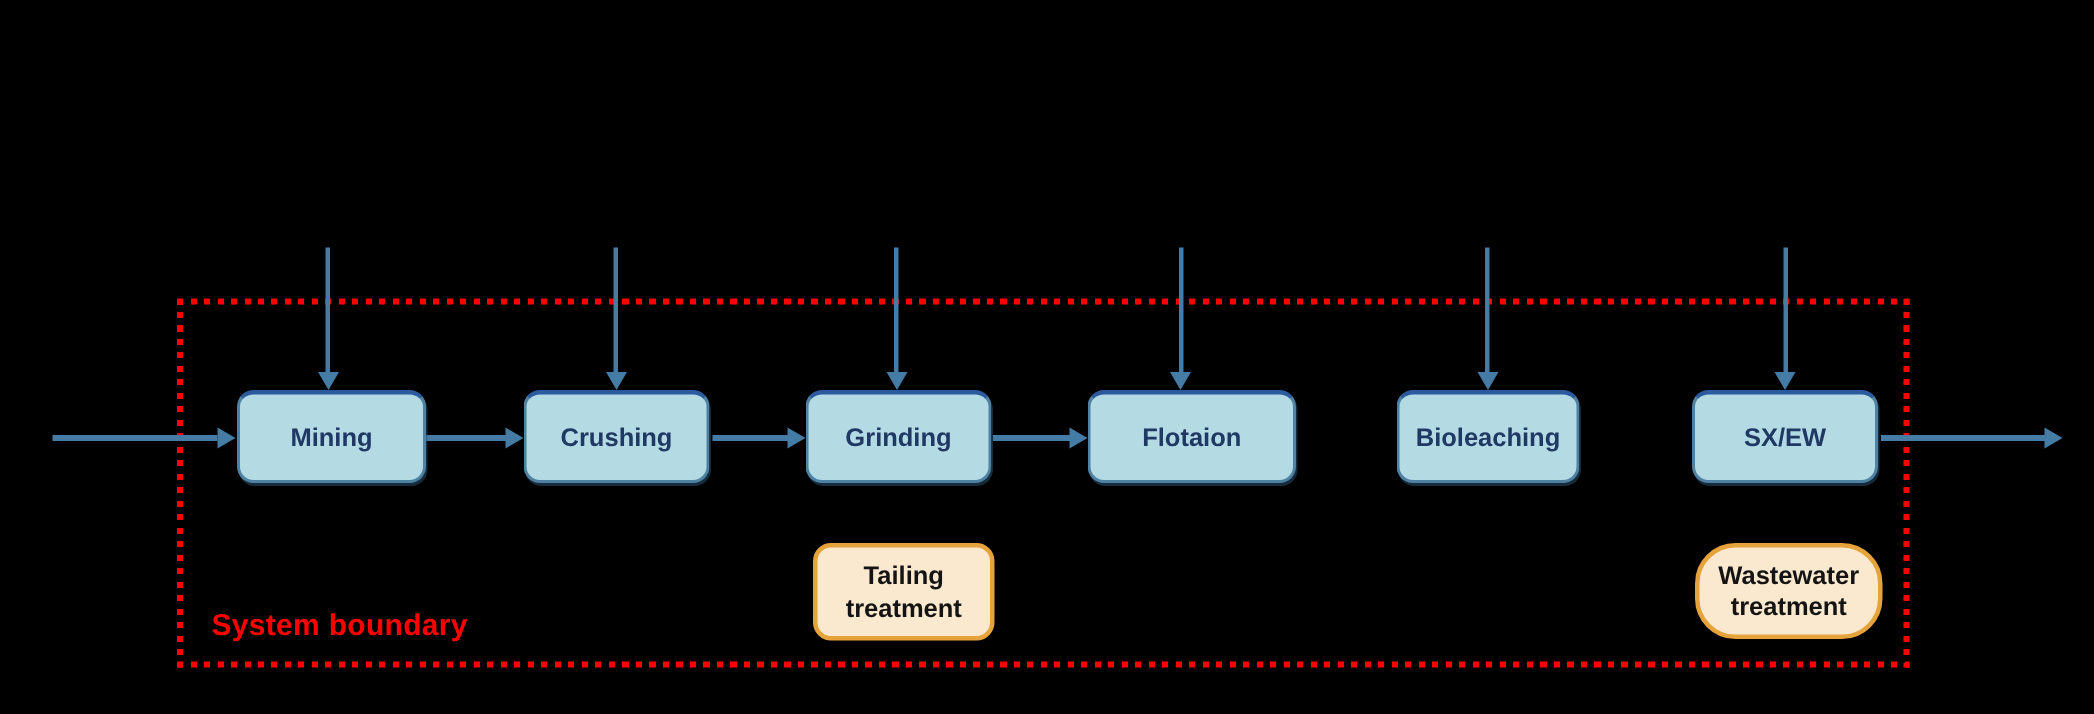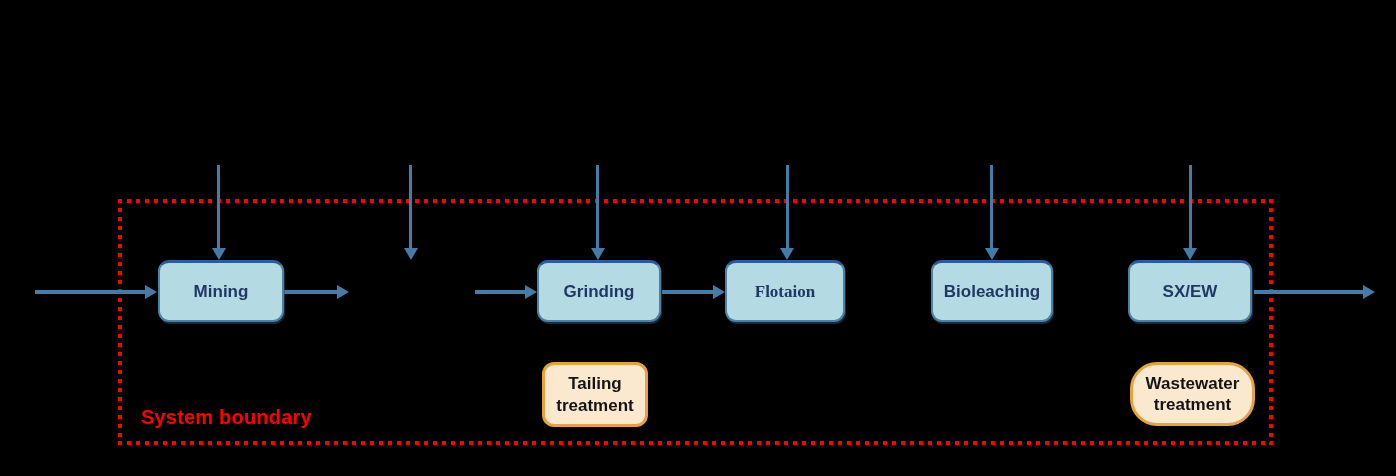--- a/index.html
+++ b/index.html
@@ -101,33 +101,36 @@
 
   <div class="hline" style="left:662px; width:52px;"></div>
   <div class="hhead" style="left:713px;"></div>
 
   <div class="hline" style="left:1254px; width:110px;"></div>
   <div class="hhead" style="left:1363px;"></div>
 
   <div class="pbox" style="left:158px; width:126px;">
     <span>Mining</span>
   </div>
+  <div class="pbox" style="left:349px; width:124px;">
+    <span>Crushing</span>
+  </div>
   <div class="pbox" style="left:537px; width:124px;">
     <span>Grinding</span>
   </div>
-  <div class="pbox" style="left:725px; width:120px;font-family:Liberation Serif, serif;">
+  <div class="pbox" style="left:725px; width:139px;">
     <span>Flotaion</span>
   </div>
   <div class="pbox" style="left:1128px; width:124px;">
     <span>SX/EW</span>
   </div>
   <div class="pbox" style="left:931px; width:122px;">
     <span>Bioleaching</span>
   </div>
 
-  <div class="tbox" style="left:542px; width:106px; height:65px;">
+  <div class="tbox" style="left:542px; width:121px; height:65px;">
     <span>Tailing treatment</span>
   </div>
   <div class="tbox" style="left:1130px; width:125px; height:64px;border-radius:27px;">
     <span>Wastewater treatment</span>
   </div>
 
 </div>
 
 </body></html>

